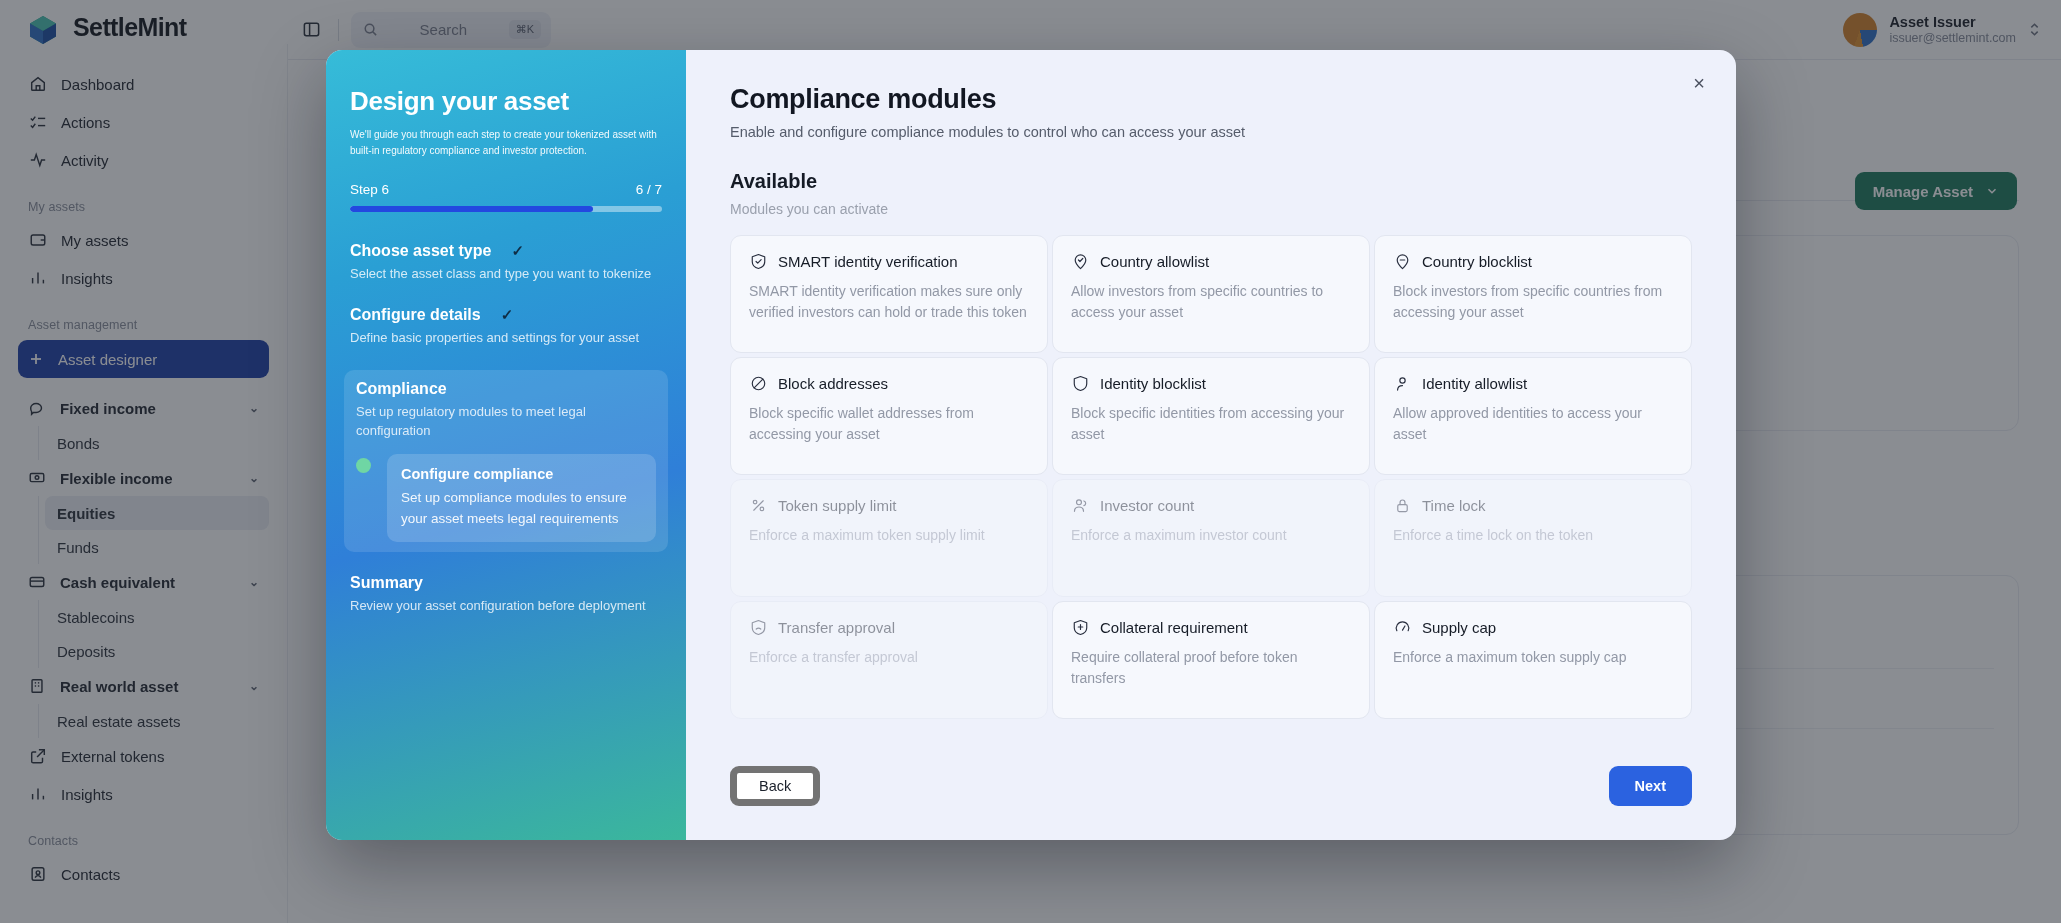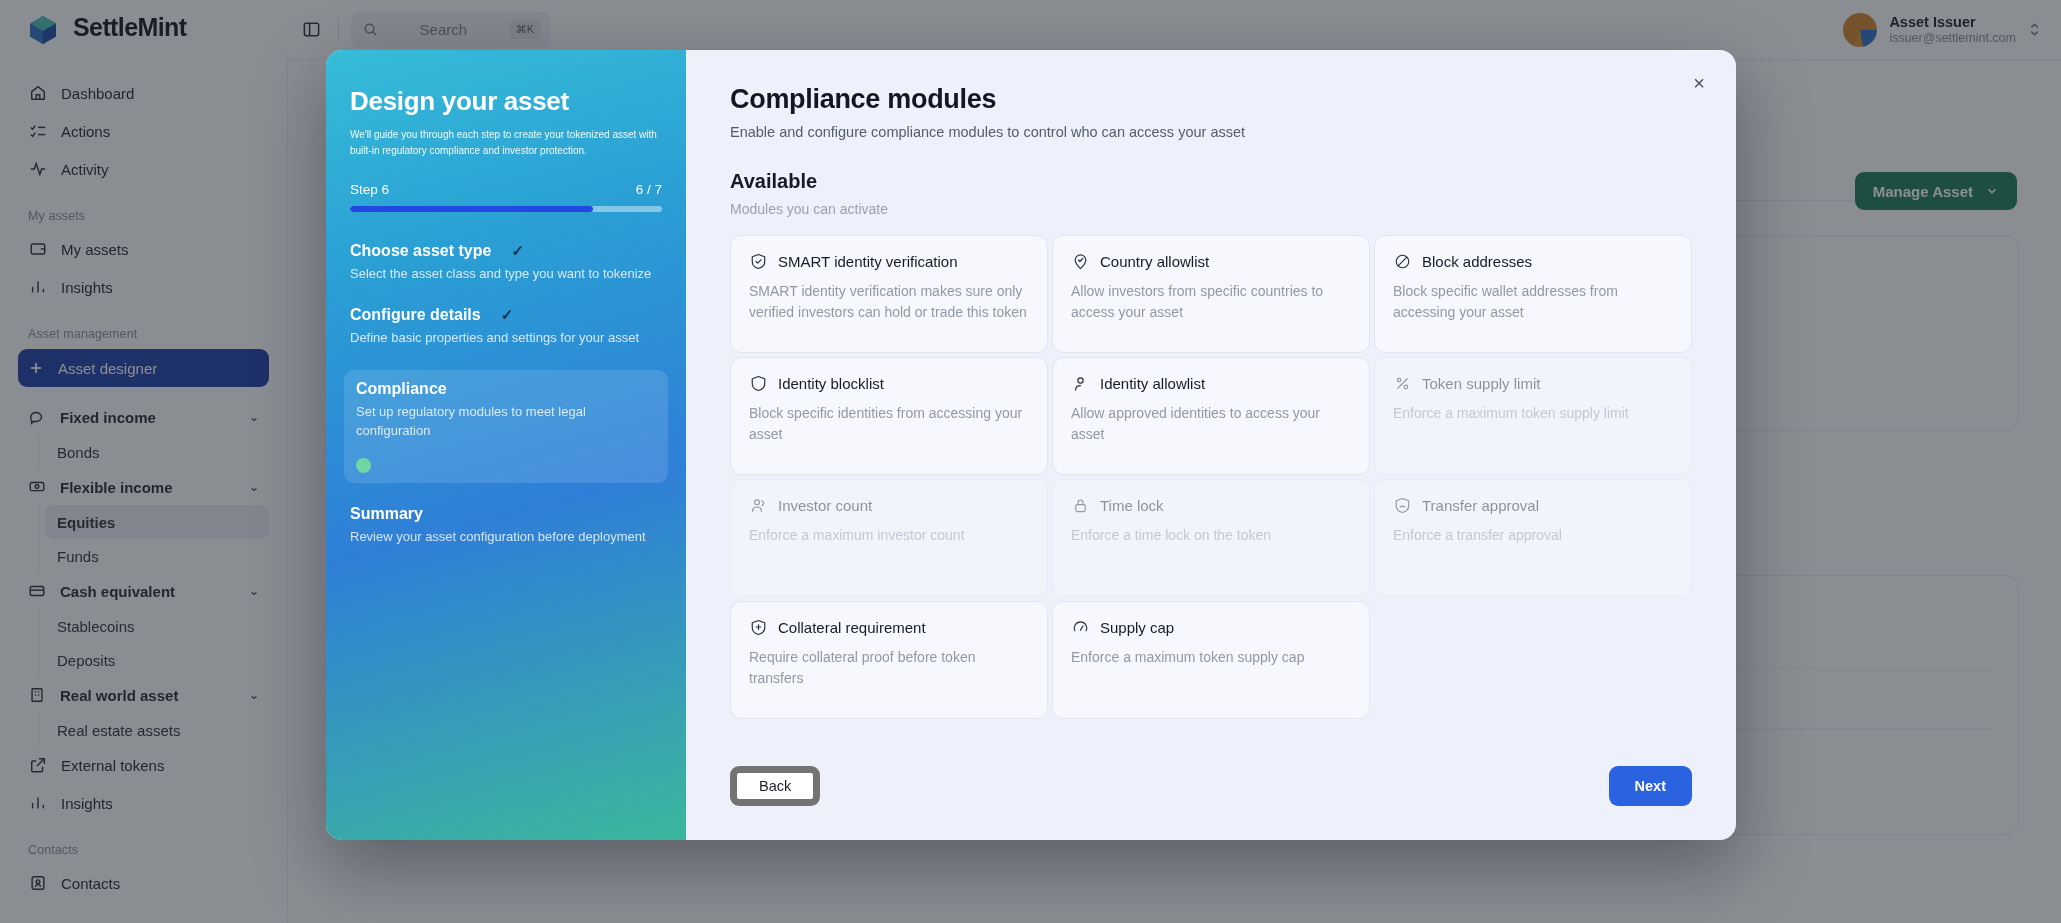--- a/index.html
+++ b/index.html
@@ -38,21 +38,21 @@
   .avatar {
     width: 34px; height: 34px; border-radius: 50%;
     background: conic-gradient(from 200deg, #d4822a 0deg 250deg, #2f6fc4 250deg 330deg, #e0902f 330deg 360deg);
   }
   .user-meta { line-height: 1.25; }
   .user-name { font-size: 14.5px; font-weight: 600; color: #1a1e27; }
   .user-mail { font-size: 12.5px; color: #868b99; }
   .chev-updown { color: #6d7280; font-size: 13px; line-height: 1; }
 
   .sidebar {
-    position: absolute; top: 53px; left: 0; width: 288px; bottom: 0;
+    position: absolute; top: 44px; left: 0; width: 288px; bottom: 0;
     background: #ffffff; border-right: 1px solid #eceef3; padding: 22px 18px 0 18px;
     overflow: hidden;
   }
   .nav-item {
     display: flex; align-items: center; gap: 14px; height: 36px;
     padding: 0 10px; border-radius: 8px; font-size: 15px; color: #242932; margin-bottom: 2px;
   }
   .nav-item .ic { width: 19px; height: 19px; display:flex; align-items:center; justify-content:center; color:#2b313c;}
   .nav-group-label {
     font-size: 12.5px; color: #8a8f9c; padding: 0 10px; margin: 22px 0 8px 0; letter-spacing: .1px;
@@ -483,20 +483,24 @@
           <div class="step-desc">Define basic properties and settings for your asset</div>
         </div>
 
         <div class="step current">
           <div class="step-head">
             <span>Compliance</span>
           </div>
           <div class="step-desc">Set up regulatory modules to meet legal configuration</div>
           <div class="substep">
             <span class="dot"></span>
+            <span class="substep-box">
+              <div class="substep-title">Configure compliance</div>
+              <div class="substep-desc">Set up compliance modules to ensure your asset meets legal requirements</div>
+            </span>
           </div>
         </div>
 
         <div class="step">
           <div class="step-head">
             <span>Summary</span>
           </div>
           <div class="step-desc">Review your asset configuration before deployment</div>
         </div>
       </div>
@@ -533,20 +537,32 @@
                 </svg>
               </span>
               <span class="mod-name">Country allowlist</span>
             </div>
             <div class="mod-desc">Allow investors from specific countries to access your asset</div>
           </div>
           <div class="mod-card">
             <div class="mod-head">
               <span class="mod-ic">
                 <svg width="17" height="17" viewBox="0 0 18 18" fill="none" stroke="#2a3040" stroke-width="1.25" stroke-linecap="round" stroke-linejoin="round">
+                  <path d="M9 16.5s5.6-5 5.6-9A5.6 5.6 0 0 0 3.4 7.5c0 4 5.6 9 5.6 9z"></path>
+                  <line x1="6.6" y1="7.4" x2="11.4" y2="7.4"></line>
+                </svg>
+              </span>
+              <span class="mod-name">Country blocklist</span>
+            </div>
+            <div class="mod-desc">Block investors from specific countries from accessing your asset</div>
+          </div>
+          <div class="mod-card">
+            <div class="mod-head">
+              <span class="mod-ic">
+                <svg width="17" height="17" viewBox="0 0 18 18" fill="none" stroke="#2a3040" stroke-width="1.25" stroke-linecap="round" stroke-linejoin="round">
                   <circle cx="9" cy="9" r="6.6"></circle>
                   <line x1="4.4" y1="13.6" x2="13.6" y2="4.4"></line>
                 </svg>
               </span>
               <span class="mod-name">Block addresses</span>
             </div>
             <div class="mod-desc">Block specific wallet addresses from accessing your asset</div>
           </div>
           <div class="mod-card">
             <div class="mod-head">

